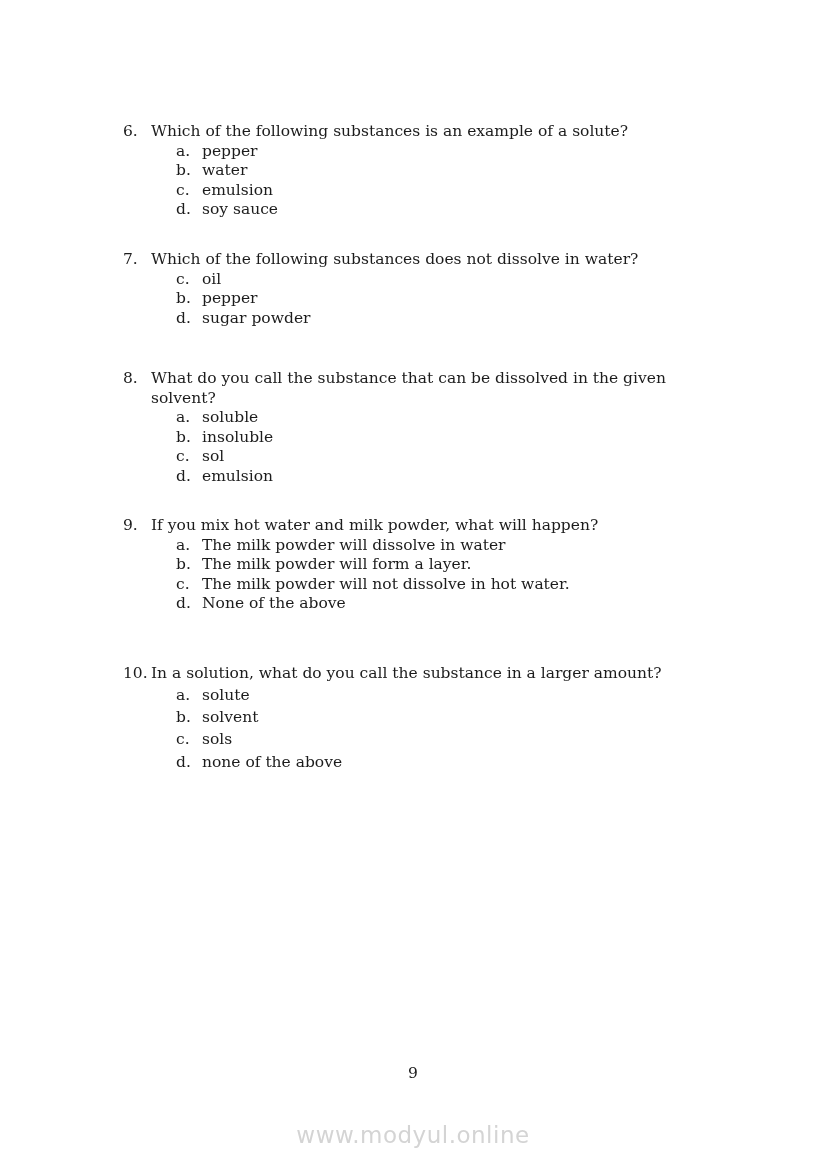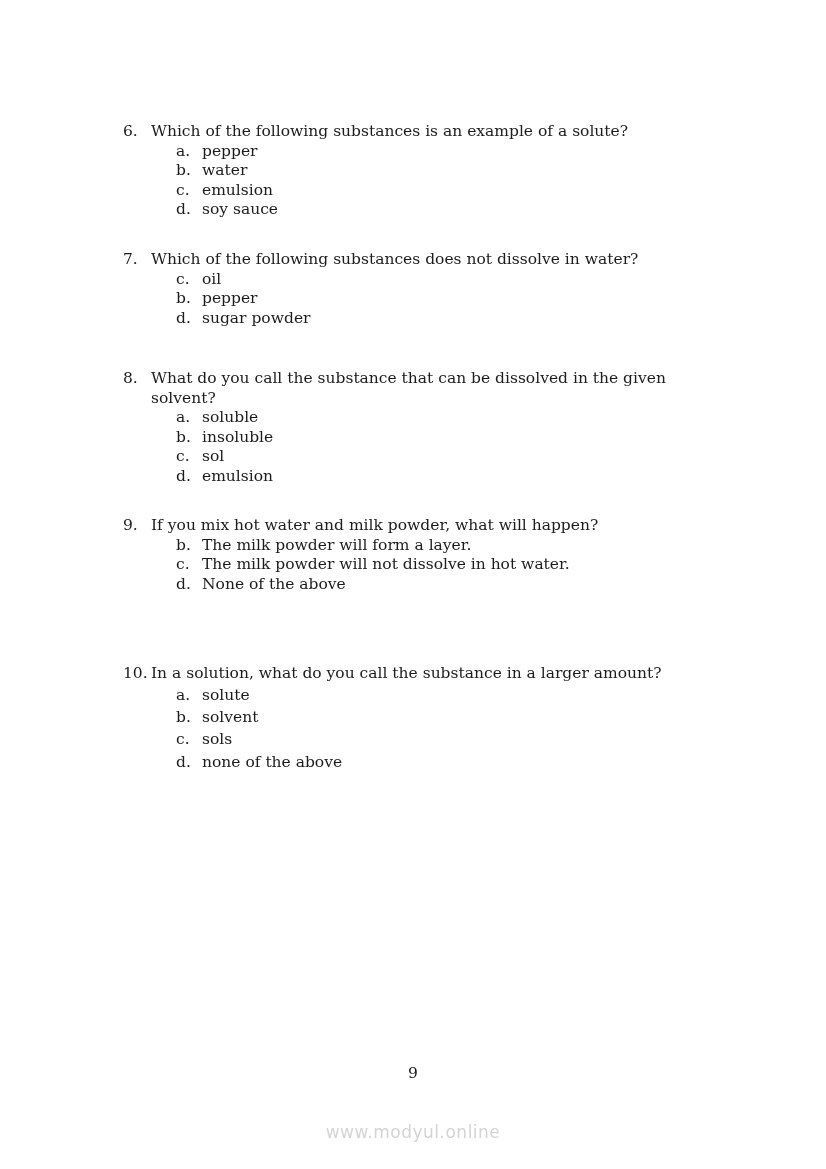--- a/index.html
+++ b/index.html
@@ -69,21 +69,21 @@
     line-height: 19.6px;
     color: #1c1c1c;
   }
   .watermark {
     position: absolute;
     top: 1122px;
     left: 0;
     width: 100%;
     text-align: center;
     font-family: "DejaVu Sans", "Liberation Sans", sans-serif;
-    font-size: 17px;
+    font-size: 23px;
     letter-spacing: 0.5px;
     color: #d4d4d4;
   }
 </style>
 </head>
 <body>
 
 <div class="page">
 
   <div>
@@ -159,20 +159,23 @@
 </div>
   </div>
 
   <div class="question q3">
     <div class="qline">
       <span class="qnum">9.</span>
       <span class="qtext">If you mix hot water and milk powder, what will happen?</span>
     </div>
 
     <div class="options">
+  <div class="option">
+    <span class="option-letter">a.</span><span class="option-text">The milk powder will dissolve in water</span>
+  </div>
 
   <div class="option">
     <span class="option-letter">b.</span><span class="option-text">The milk powder will form a layer.</span>
   </div>
 
   <div class="option">
     <span class="option-letter">c.</span><span class="option-text">The milk powder will not dissolve in hot water.</span>
   </div>
 
   <div class="option">

